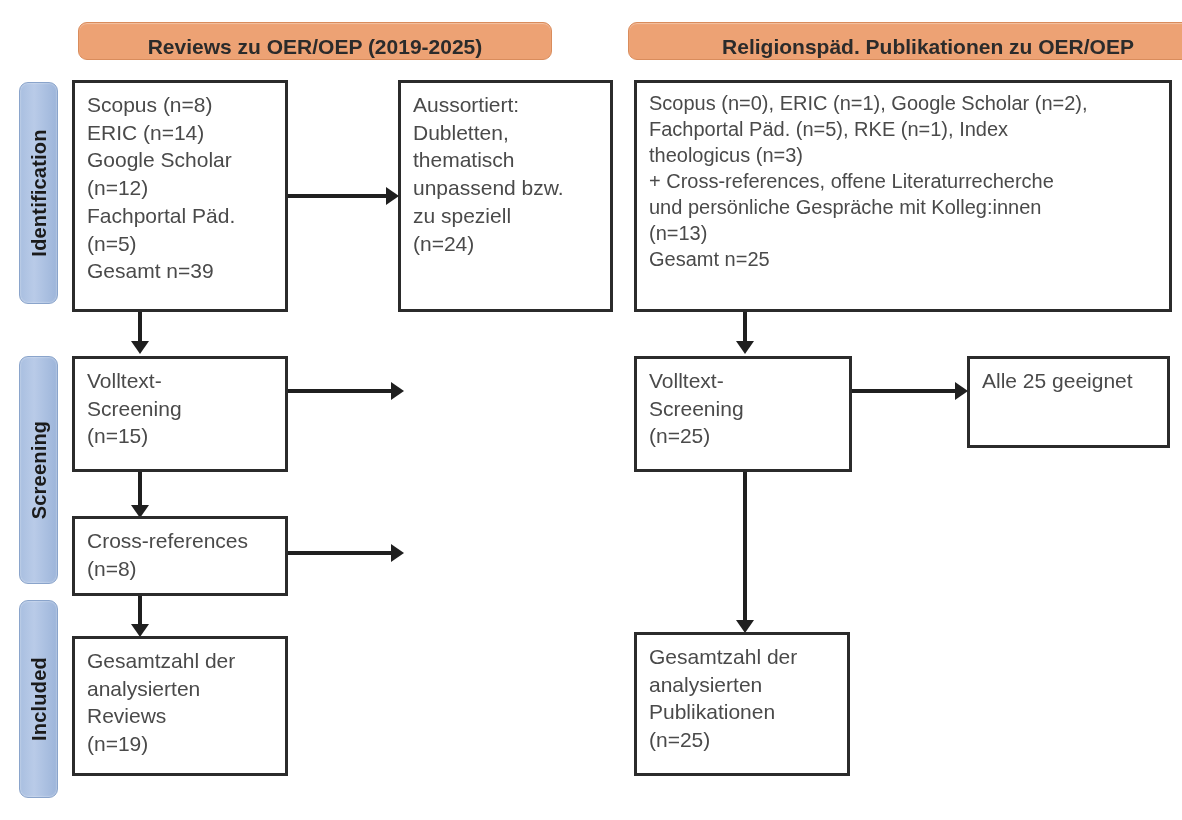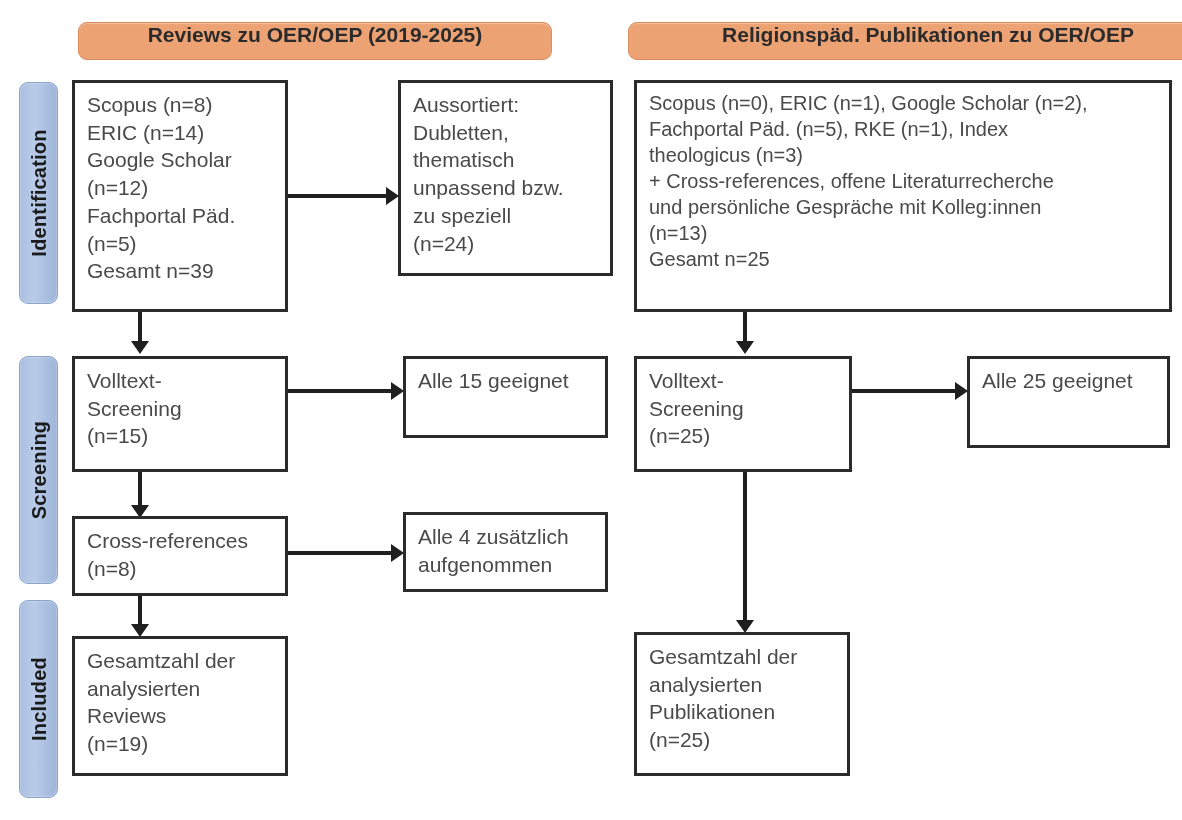--- a/index.html
+++ b/index.html
@@ -39,21 +39,21 @@
     letter-spacing: 0.2px;
   }
 
   
   .banner {
     position: absolute;
     background: #eda274;
     border: 1px solid #d98c5c;
     border-radius: 9px;
     display: flex;
-    align-items: flex-start;
+    align-items: flex-end;
     justify-content: center;
     color: #2b2b2b;
     font-size: 21px;
     font-weight: bold;
     box-shadow: inset 0 1px 1px rgba(255,255,255,0.35);
   }
 
   
   .flow-box {
     position: absolute;
@@ -125,50 +125,47 @@
   </div>
 
   <div class="flow-box" style="left:72px; top:80px; width:216px; height:232px;">Scopus (n=8)
 ERIC (n=14)
 Google Scholar
 (n=12)
 Fachportal Päd.
 (n=5)
 Gesamt n=39</div>
 
-  <div class="flow-box" style="left:398px; top:80px; width:215px; height:196px;">Aussortiert:
+  <div class="flow-box" style="left:398px; top:80px; width:215px; height:232px;">Aussortiert:
 Dubletten,
 thematisch
 unpassend bzw.
 zu speziell
 (n=24)</div>
 
   <div class="conn-h" style="left:288px; top:194px; width:98px;"></div>
   <div class="arrow-right" style="left:386px; top:187px;"></div>
 
   <div class="conn-v" style="left:138px; top:312px; width:4px; height:32px;"></div>
   <div class="arrow-down" style="left:131px; top:341px;"></div>
 
   <div class="flow-box" style="left:72px; top:356px; width:216px; height:116px;">Volltext-
 Screening
 (n=15)</div>
 
-  <div class="flow-box" style="left:403px; top:356px; width:205px; height:82px;">Alle 15 geeignet</div>
 
   <div class="conn-h" style="left:288px; top:389px; width:103px;"></div>
   <div class="arrow-right" style="left:391px; top:382px;"></div>
 
   <div class="conn-v" style="left:138px; top:472px; width:4px; height:38px;"></div>
   <div class="arrow-down" style="left:131px; top:505px;"></div>
 
   <div class="flow-box" style="left:72px; top:516px; width:216px; height:80px;">Cross-references
 (n=8)</div>
 
-  <div class="flow-box" style="left:403px; top:512px; width:205px; height:80px;">Alle 4 zusätzlich
-aufgenommen</div>
 
   <div class="conn-h" style="left:288px; top:551px; width:103px;"></div>
   <div class="arrow-right" style="left:391px; top:544px;"></div>
 
   <div class="conn-v" style="left:138px; top:596px; width:4px; height:34px;"></div>
   <div class="arrow-down" style="left:131px; top:624px;"></div>
 
   <div class="flow-box" style="left:72px; top:636px; width:216px; height:140px;">Gesamtzahl der
 analysierten
 Reviews

